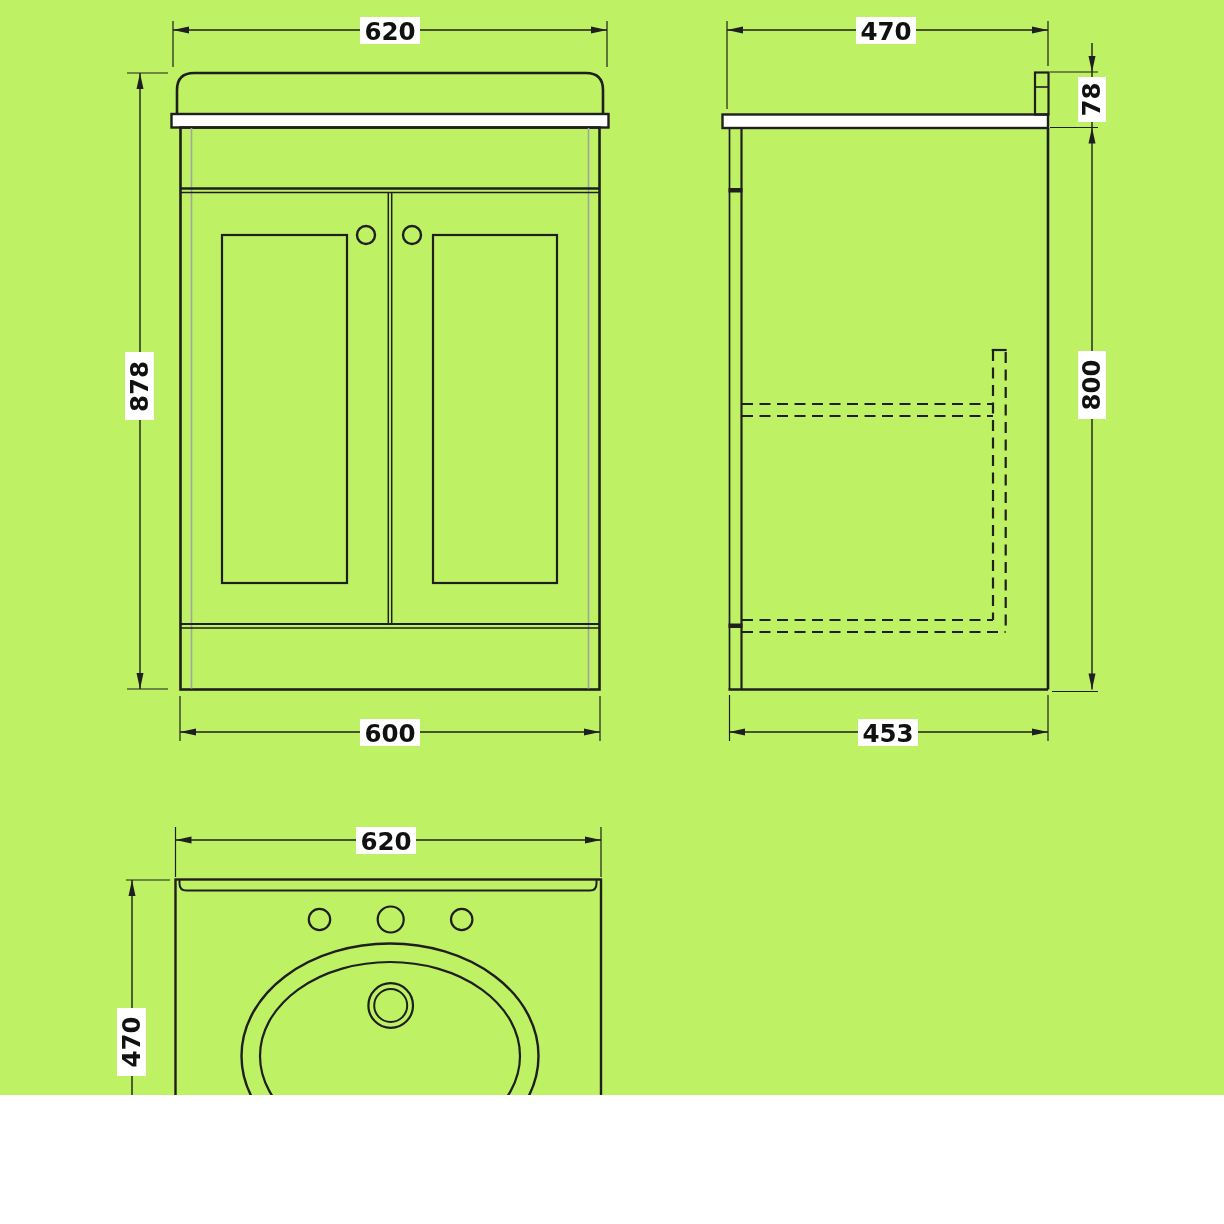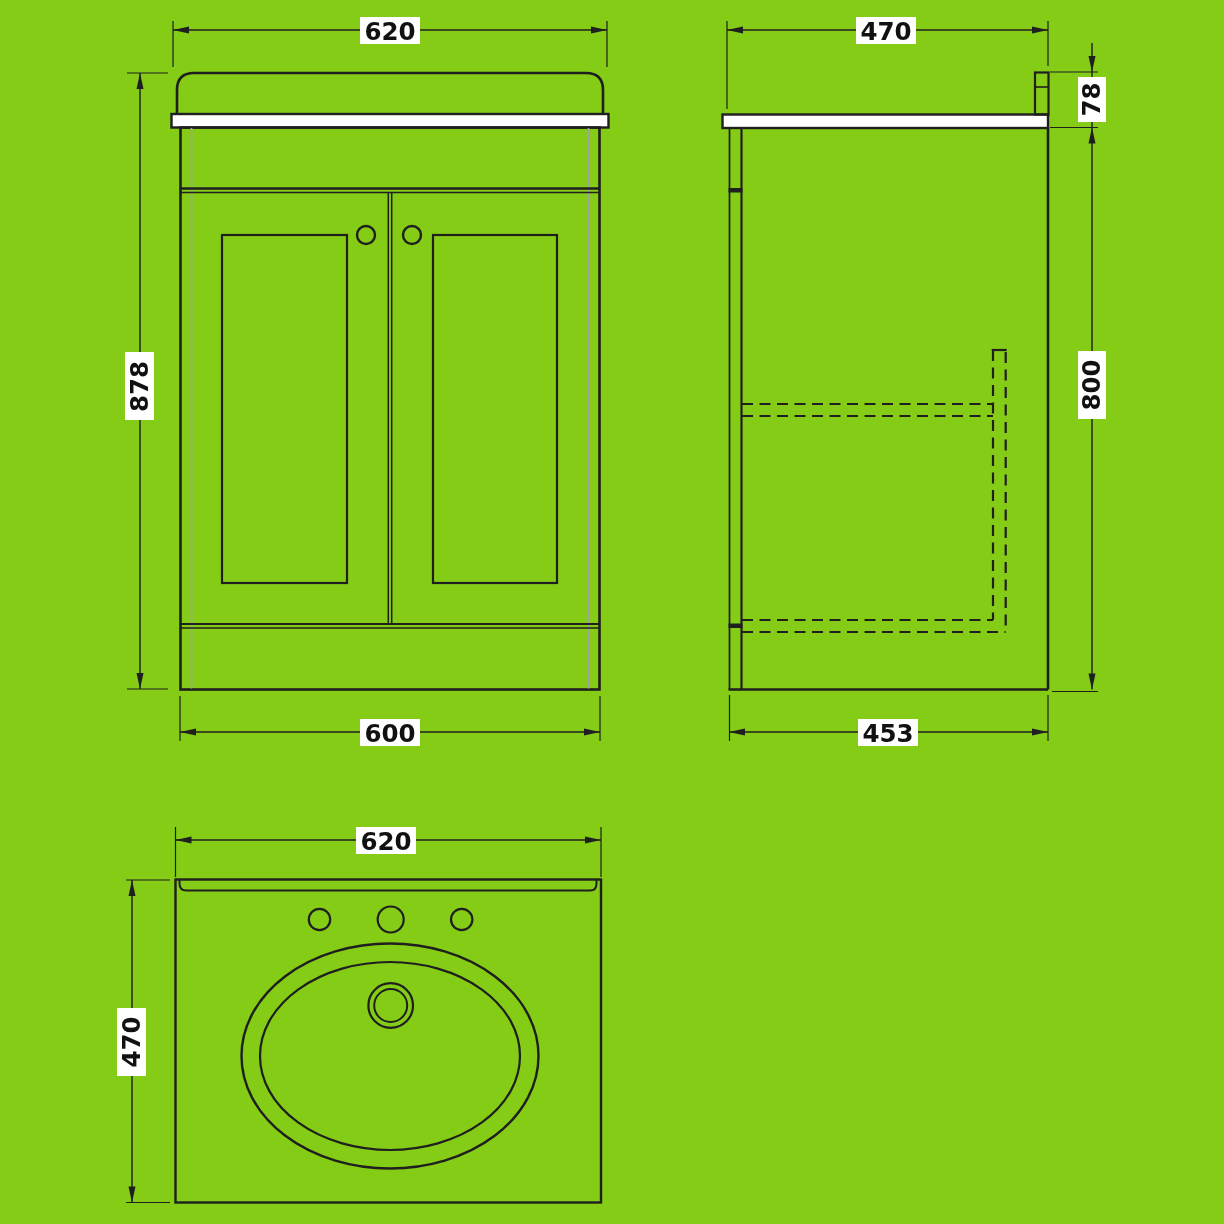--- a/index.html
+++ b/index.html
@@ -1,16 +1,16 @@
 <!DOCTYPE html>
 <html><head>
 <meta charset="utf-8">
 <style>
   html,body{margin:0;padding:0;background:#ffffff;}
-  .stage{width:1224px;height:1224px;background:#84cc16;position:relative;}
+  .stage{width:1224px;height:1095px;background:#bef264;position:relative;}
   svg{display:block;}
   .ln{stroke:#1f1f1f;fill:none;}
   .fillwhite{fill:#ffffff;}
   .lt{stroke:#a3a3a3;fill:none;}
   .dim{stroke:#1f1f1f;stroke-width:1.4;fill:none;}
   .ext{stroke:#1f1f1f;stroke-width:1.2;fill:none;}
   .arr{fill:#1f1f1f;stroke:none;}
   .dash{stroke:#1f1f1f;stroke-width:2.2;fill:none;stroke-dasharray:11 6.5;}
   .seam{fill:#1f1f1f;stroke:none;}
   .txtbg{fill:#ffffff;stroke:none;}

